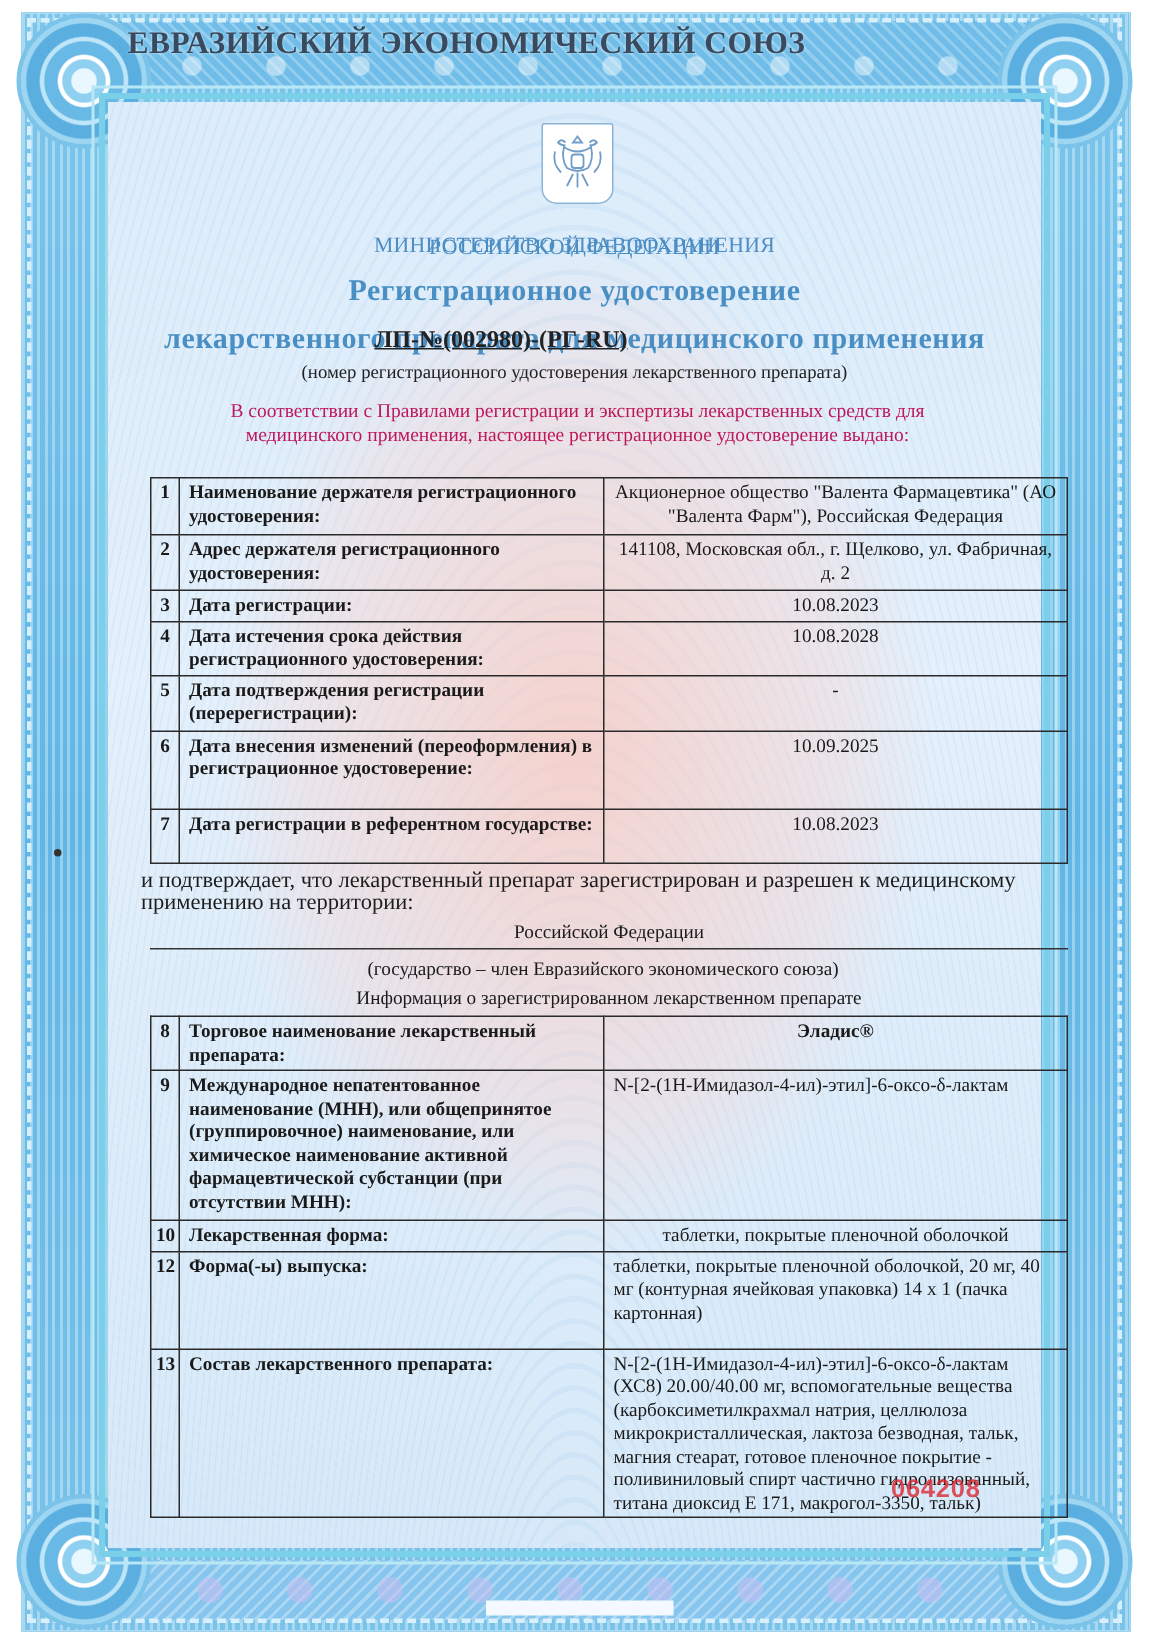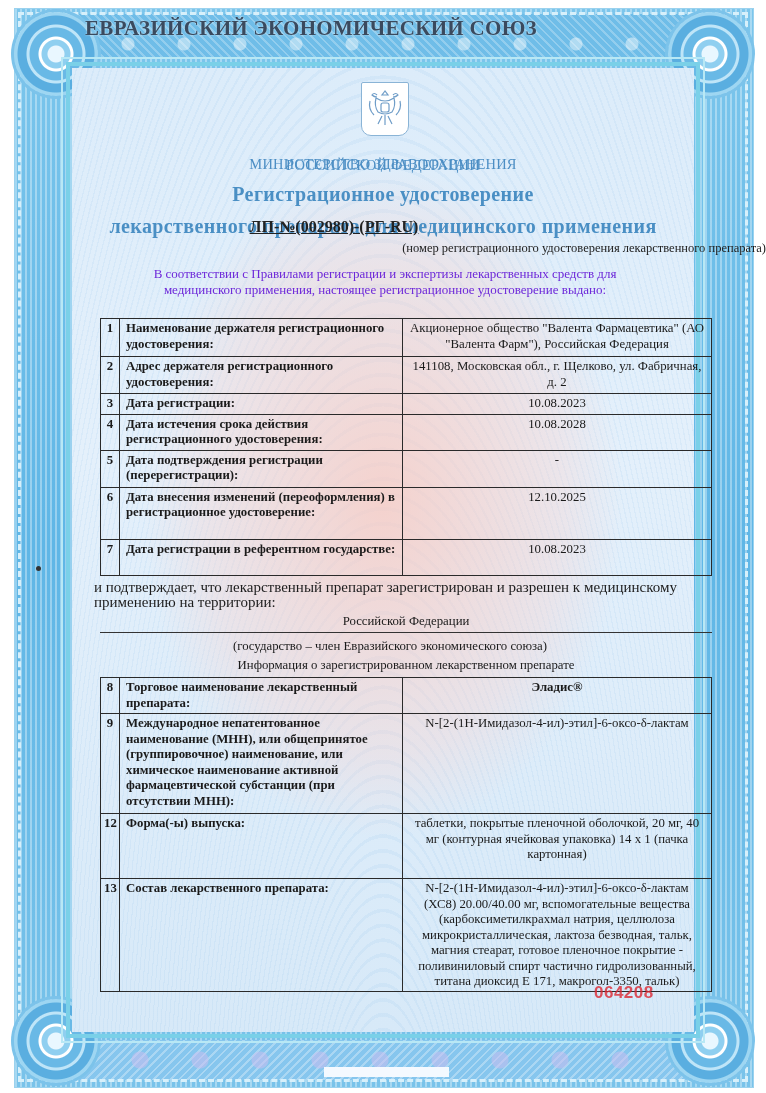--- a/index.html
+++ b/index.html
@@ -80,52 +80,52 @@
     position: absolute; left: 0; width: 766px; text-align: center;
     font-weight: bold; font-size: 20px; color: #4a8fc4; letter-spacing: 0.4px;
   }
   .cert-title.l1 { top: 183px; }
   .cert-title.l2 { top: 215px; }
   .reg-number {
     position: absolute; left: 0; top: 218px; width: 668px; text-align: center;
     font-weight: bold; font-size: 16px; color: #222; text-decoration: underline;
   }
   .reg-caption {
-    position: absolute; left: 0; top: 241px; width: 766px; text-align: right;
+    position: absolute; left: 0; top: 241px; width: 766px; text-align: center;
     font-size: 12.5px; color: #222;
   }
   .intro {
     position: absolute; left: 120px; top: 266px; width: 530px; text-align: center;
-    font-size: 13px; line-height: 16px; color: #6d28d9;
+    font-size: 13px; line-height: 16px; color: #be185d;
   }
   
   table.cert {
     position: absolute; left: 100px; width: 612px; border-collapse: collapse;
     font-size: 12.8px; color: #1a1a1a; table-layout: fixed;
   }
   table.cert td {
     border: 1px solid #2a2a2a; vertical-align: top; padding: 2px 6px 1px 6px;
     line-height: 15.5px;
   }
   table.cert td.num { width: 12px; text-align: center; font-weight: bold; padding: 2px 3px; }
   table.cert td.lab { width: 270px; font-weight: bold; }
   table.cert td.val { text-align: center; }
-  table.cert td.val.left { text-align: center; margin-top: 20px; }
+  table.cert td.val.left { text-align: left; margin-top: 20px; }
   #table-holder { top: 318px; }
   #table-drug { top: 677px; }
   .confirm {
     position: absolute; left: 94px; top: 580px; width: 612px;
     font-size: 15px; line-height: 15px; color: #1d1d1d;
   }
   .territory {
     position: absolute; left: 100px; top: 614px; width: 612px; text-align: center;
     font-size: 12.8px; padding-bottom: 3px; border-bottom: 1px solid #333;
   }
   .territory-caption {
-    position: absolute; left: 84px; top: 639px; width: 612px; text-align: center; font-size: 12.8px;
+    position: absolute; left: 96px; top: 639px; width: 612px; text-align: center; font-size: 12.8px;
   }
   .drug-info-title {
     position: absolute; left: 100px; top: 658px; width: 612px; text-align: center; font-size: 12.8px;
   }
   .serial {
     position: absolute; left: 594px; top: 983px; font-family: "Liberation Sans", sans-serif;
     font-size: 17px; color: rgba(220,40,50,0.8); letter-spacing: 0.5px; font-weight: bold;
   }
   .printer {
     position: absolute; left: 324px; top: 1067px; width: 125px; height: 10px;
@@ -198,21 +198,21 @@
     <td class="val">10.08.2028</td>
   </tr>
   <tr style="height:37px">
     <td class="num">5</td>
     <td class="lab">Дата подтверждения регистрации (перерегистрации):</td>
     <td class="val">-</td>
   </tr>
   <tr style="height:52px">
     <td class="num">6</td>
     <td class="lab">Дата внесения изменений (переоформления) в регистрационное удостоверение:</td>
-    <td class="val">12.10.2025</td>
+    <td class="val">10.09.2025</td>
   </tr>
   <tr style="height:36px">
     <td class="num">7</td>
     <td class="lab">Дата регистрации в референтном государстве:</td>
     <td class="val">10.08.2023</td>
   </tr>
 </tbody>
   </table>
 
 <div class="hole"></div>
@@ -227,20 +227,25 @@
       <tr style="height:36px">
     <td class="num">8</td>
     <td class="lab">Торговое наименование лекарственный препарата:</td>
     <td class="val" style="font-weight:bold">Эладис®</td>
   </tr>
   <tr style="height:100px">
     <td class="num">9</td>
     <td class="lab">Международное непатентованное наименование (МНН), или общепринятое (группировочное) наименование, или химическое наименование активной фармацевтической субстанции (при отсутствии МНН):</td>
     <td class="val left">N-[2-(1Н-Имидазол-4-ил)-этил]-6-оксо-δ-лактам</td>
   </tr>
+  <tr style="height:20px">
+    <td class="num">10</td>
+    <td class="lab">Лекарственная форма:</td>
+    <td class="val">таблетки, покрытые пленочной оболочкой</td>
+  </tr>
   <tr style="height:65px">
     <td class="num">12</td>
     <td class="lab">Форма(-ы) выпуска:</td>
     <td class="val left">таблетки, покрытые пленочной оболочкой, 20 мг, 40 мг (контурная ячейковая упаковка) 14 х 1 (пачка картонная)</td>
   </tr>
   <tr style="height:110px">
     <td class="num">13</td>
     <td class="lab">Состав лекарственного препарата:</td>
     <td class="val left">N-[2-(1Н-Имидазол-4-ил)-этил]-6-оксо-δ-лактам (ХС8) 20.00/40.00 мг, вспомогательные вещества (карбоксиметилкрахмал натрия, целлюлоза микрокристаллическая, лактоза безводная, тальк, магния стеарат, готовое пленочное покрытие - поливиниловый спирт частично гидролизованный, титана диоксид Е 171, макрогол-3350, тальк)</td>
   </tr>

